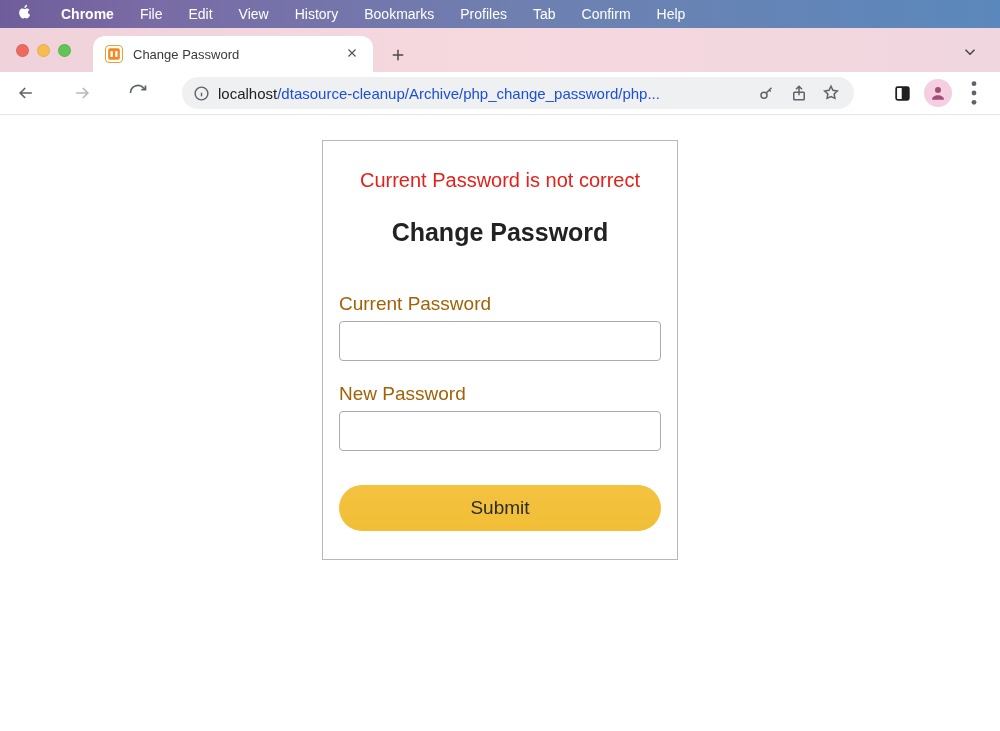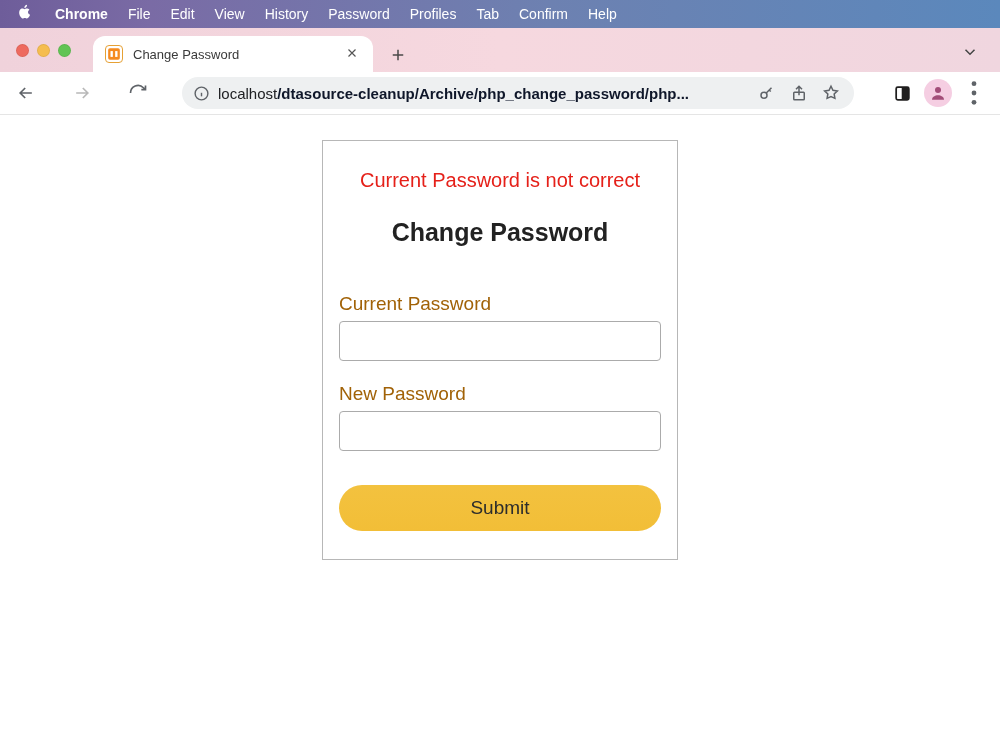--- a/index.html
+++ b/index.html
@@ -10,21 +10,21 @@
       height: 731px;
       overflow: hidden;
     }
     
     .mac-menubar {
       height: 28px;
       background: linear-gradient(90deg, #6e5d9a 0%, #7a6ba5 15%, #6d81b1 55%, #5b88bc 100%);
       display: flex;
       align-items: center;
       padding: 0 16px;
-      gap: 20px;
+      gap: 26px;
       color: #fff;
       font-size: 14px;
     }
     .mac-menubar .apple { font-size: 17px; margin-right: 2px; }
     .mac-menubar .app-name { font-weight: 700; }
     .mac-menubar .menu-item { cursor: default; }
 
     
     .tab-strip {
       height: 44px;
@@ -87,21 +87,21 @@
       display: flex;
       align-items: center;
       padding: 0 4px 0 10px;
       gap: 8px;
       margin: 0 6px;
       font-size: 15px;
       color: #202124;
     }
     .omnibox .lock { width: 18px; height: 18px; display:flex; align-items:center; justify-content:center;}
     .omnibox .url-host { color: #202124; }
-    .omnibox .url-path { color: #0f172a; white-space: nowrap; overflow: hidden; text-overflow: ellipsis; font-weight: bold;}
+    .omnibox .url-path { color: #1d4ed8; white-space: nowrap; overflow: hidden; text-overflow: ellipsis;}
     .omnibox .url-wrap { display:flex; flex: 1; min-width: 0; }
     .omni-icons { display: flex; align-items: center; gap: 2px; padding-right: 4px;}
     .omni-icons .ic { width: 30px; height: 30px; display:flex; align-items:center; justify-content:center; cursor:pointer;}
     .omni-icons svg { width: 18px; height: 18px; stroke: #5f6368; fill:none;}
     .right-icons { display: flex; align-items: center; gap: 4px; margin-left: 6px;}
     .right-icons .ic { width: 32px; height: 32px; display:flex; align-items:center; justify-content:center; cursor:pointer;}
     .avatar { width: 28px; height: 28px; border-radius: 50%; background: #f5cee2; display:flex; align-items:center; justify-content:center;}
     .avatar svg { width: 18px; height: 18px; fill: #a24d78;}
     .divider-under-toolbar { height: 1px; background: #e5e5e5;}
 
@@ -164,21 +164,21 @@
   <span class="apple">
     <svg viewBox="0 0 24 24" width="17" height="17" fill="#fff">
         <path d="M16.9 13.2c0-2.3 1.9-3.4 2-3.5-1.1-1.6-2.8-1.8-3.4-1.8-1.4-.1-2.8.8-3.5.8s-1.8-.8-3-.8c-1.5 0-3 .9-3.8 2.3-1.6 2.8-.4 7 1.2 9.3.8 1.1 1.7 2.4 3 2.3 1.2 0 1.6-.8 3.1-.8s1.8.8 3.1.7c1.3 0 2.1-1.2 2.9-2.3.9-1.3 1.3-2.6 1.3-2.7-.1 0-2.9-1.1-2.9-3.5zM14.6 5.6c.7-.8 1.1-1.9 1-3-.9 0-2.1.6-2.8 1.4-.6.7-1.1 1.9-1 3 1 .1 2.1-.5 2.8-1.4z"></path>
       </svg>
   </span>
   <span class="app-name menu-item">Chrome</span>
   <span class="menu-item">File</span>
   <span class="menu-item">Edit</span>
   <span class="menu-item">View</span>
   <span class="menu-item">History</span>
-  <span class="menu-item">Password</span>
+  <span class="menu-item">Bookmarks</span>
   <span class="menu-item">Profiles</span>
   <span class="menu-item">Tab</span>
   <span class="menu-item">Confirm</span>
   <span class="menu-item">Help</span>
 </div>
 
 <div class="tab-strip">
   <div class="traffic-lights">
     <div class="dot red"></div>
     <div class="dot yellow"></div>

